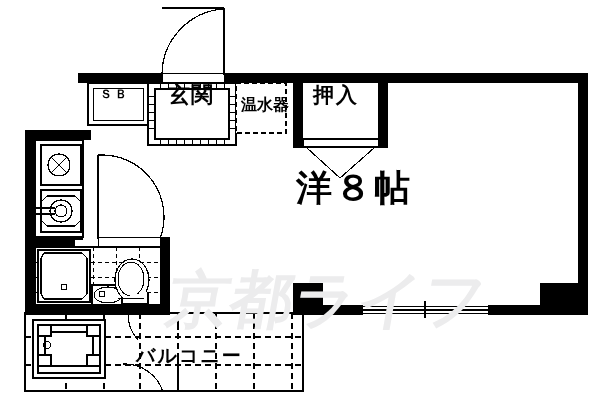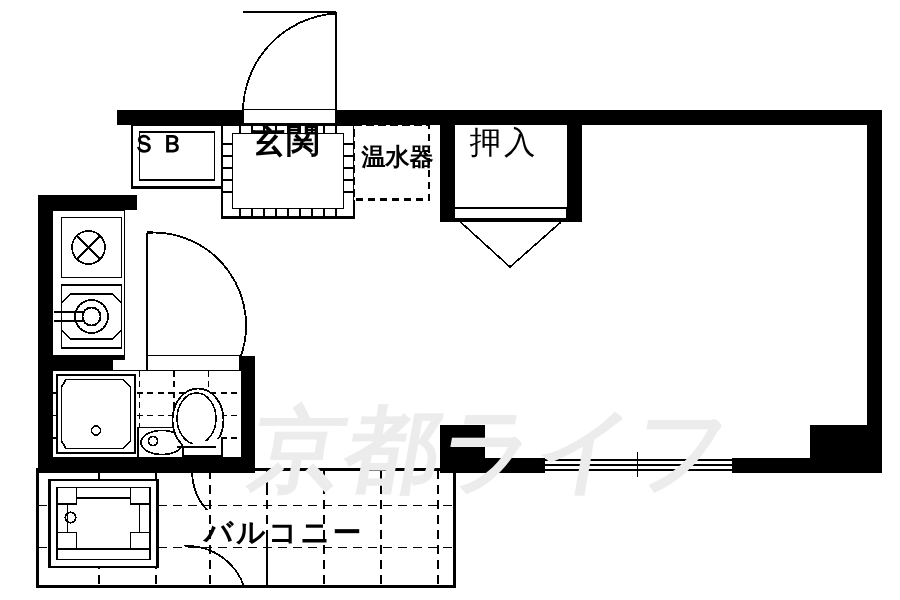--- a/index.html
+++ b/index.html
@@ -38,23 +38,23 @@
   }
   .lbl {
     position: absolute;
     white-space: nowrap;
     color: #000000;
     font-family: "DejaVu Sans", "Liberation Sans", sans-serif;
     line-height: 1;
   }
   .lbl-room   { left: 296px; top: 170px; font-size: 36px; font-weight: bold; letter-spacing: 3px; }
   .lbl-genkan { left: 168px; top: 84px;  font-size: 22px; font-weight: bold; letter-spacing: 1px; text-align: center; }
-  .lbl-oshi   { left: 313px; top: 85px;  font-size: 21px; font-weight: normal; letter-spacing: 2px; }
+  .lbl-oshi   { left: 313px; top: 85px;  font-size: 21px; font-weight: bold; letter-spacing: 2px; }
   .lbl-onsui  { left: 241px; top: 97px;  font-size: 16px; font-weight: bold; letter-spacing: 0px; }
-  .lbl-sb     { left: 88px; top: 88px;  font-size: 16px; font-weight: bold; letter-spacing: 3px; }
+  .lbl-sb     { left: 100px; top: 88px;  font-size: 12px; font-weight: bold; letter-spacing: 3px; }
   .lbl-balc   { left: 136px; top: 346px; font-size: 19px; font-weight: bold; letter-spacing: 2px; }
 </style>
 </head>
 <body>
 
 <div id="stage">
 
   <svg width="600" height="400" viewBox="0 0 600 400">
     <g fill="none" stroke="#000" stroke-width="1" shape-rendering="crispEdges">
 
@@ -244,19 +244,20 @@
         <line x1="363" y1="310" x2="488" y2="310" stroke-width="1.2"></line>
         <line x1="363" y1="313.5" x2="488" y2="313.5" stroke-width="1.2"></line>
         <line x1="425" y1="301" x2="425" y2="318" stroke-width="1.2"></line>
       </g>
 
     </g>
   </svg>
 
   <div class="wm">京都ライフ</div>
 
+  <div class="lbl lbl-room">洋８帖</div>
   <div class="lbl lbl-genkan">玄関</div>
   <div class="lbl lbl-oshi">押入</div>
   <div class="lbl lbl-balc">バルコニー</div>
   <div class="lbl lbl-onsui">温水器</div>
   <div class="lbl lbl-sb">ＳＢ</div>
 
 </div>
 
 </body></html>

